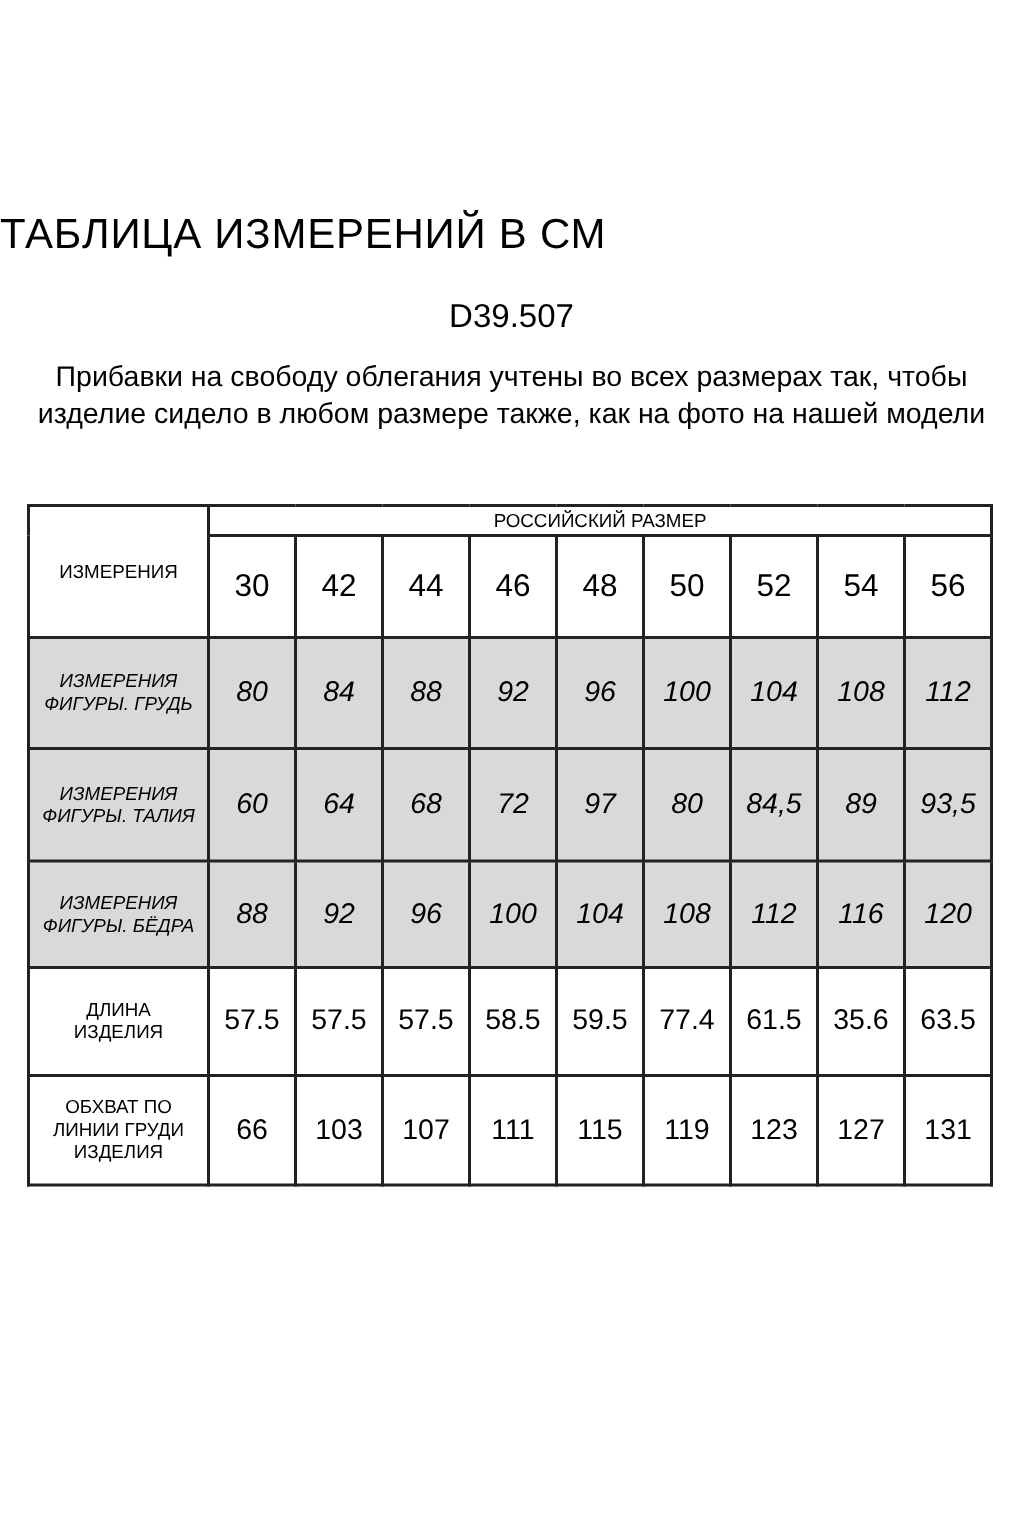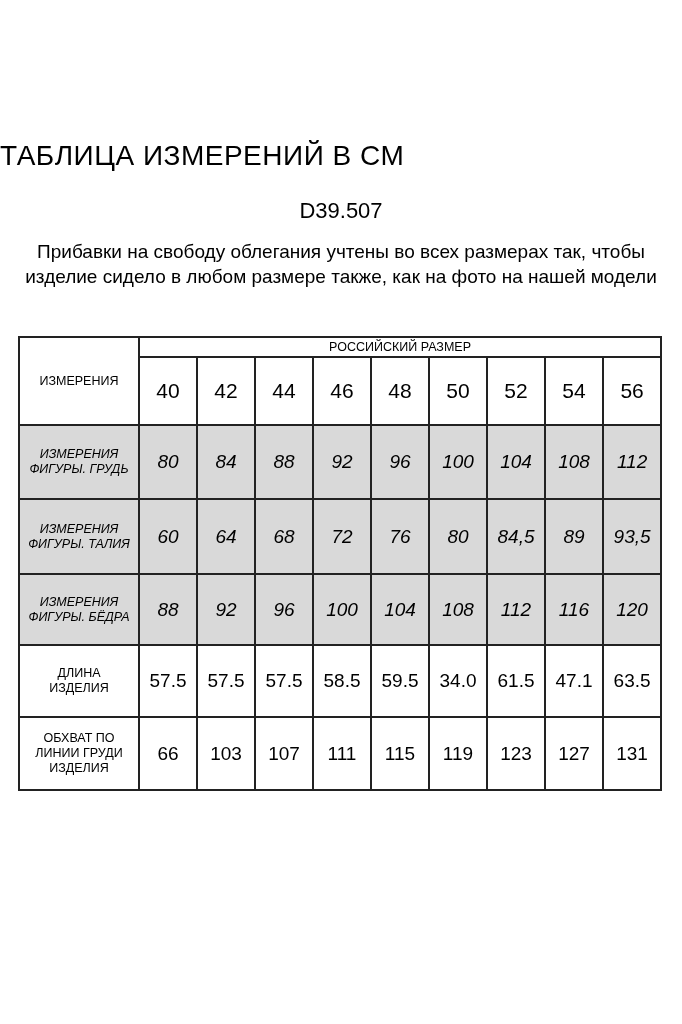--- a/index.html
+++ b/index.html
@@ -105,21 +105,21 @@
       <col style="width:58px">
         <col style="width:58px">
         <col style="width:58px">
     </colgroup>
     <thead>
       <tr>
         <th rowspan="2" class="measurements-header">ИЗМЕРЕНИЯ</th>
         <th colspan="9" class="group-header">РОССИЙСКИЙ РАЗМЕР</th>
       </tr>
       <tr>
-        <th class="size-num">40</th>
+        <th class="size-num">30</th>
         <th class="size-num">42</th>
         <th class="size-num">44</th>
         <th class="size-num">46</th>
         <th class="size-num">48</th>
         <th class="size-num">50</th>
         <th class="size-num">52</th>
         <th class="size-num">54</th>
         <th class="size-num">56</th>
       </tr>
     </thead>
@@ -135,21 +135,21 @@
         <td>104</td>
         <td>108</td>
         <td>112</td>
       </tr>
       <tr class="body-row shaded r2">
         <td class="rowlabel">ИЗМЕРЕНИЯ ФИГУРЫ. ТАЛИЯ</td>
         <td>60</td>
         <td>64</td>
         <td>68</td>
         <td>72</td>
-        <td>76</td>
+        <td>97</td>
         <td>80</td>
         <td>84,5</td>
         <td>89</td>
         <td>93,5</td>
       </tr>
       <tr class="body-row shaded r3">
         <td class="rowlabel">ИЗМЕРЕНИЯ ФИГУРЫ. БЁДРА</td>
         <td>88</td>
         <td>92</td>
         <td>96</td>
@@ -160,23 +160,23 @@
         <td>116</td>
         <td>120</td>
       </tr>
       <tr class="body-row r4">
         <td class="rowlabel">ДЛИНА ИЗДЕЛИЯ</td>
         <td>57.5</td>
         <td>57.5</td>
         <td>57.5</td>
         <td>58.5</td>
         <td>59.5</td>
-        <td>34.0</td>
+        <td>77.4</td>
         <td>61.5</td>
-        <td>47.1</td>
+        <td>35.6</td>
         <td>63.5</td>
       </tr>
       <tr class="body-row r5">
         <td class="rowlabel">ОБХВАТ ПО ЛИНИИ ГРУДИ ИЗДЕЛИЯ</td>
         <td>66</td>
         <td>103</td>
         <td>107</td>
         <td>111</td>
         <td>115</td>
         <td>119</td>

